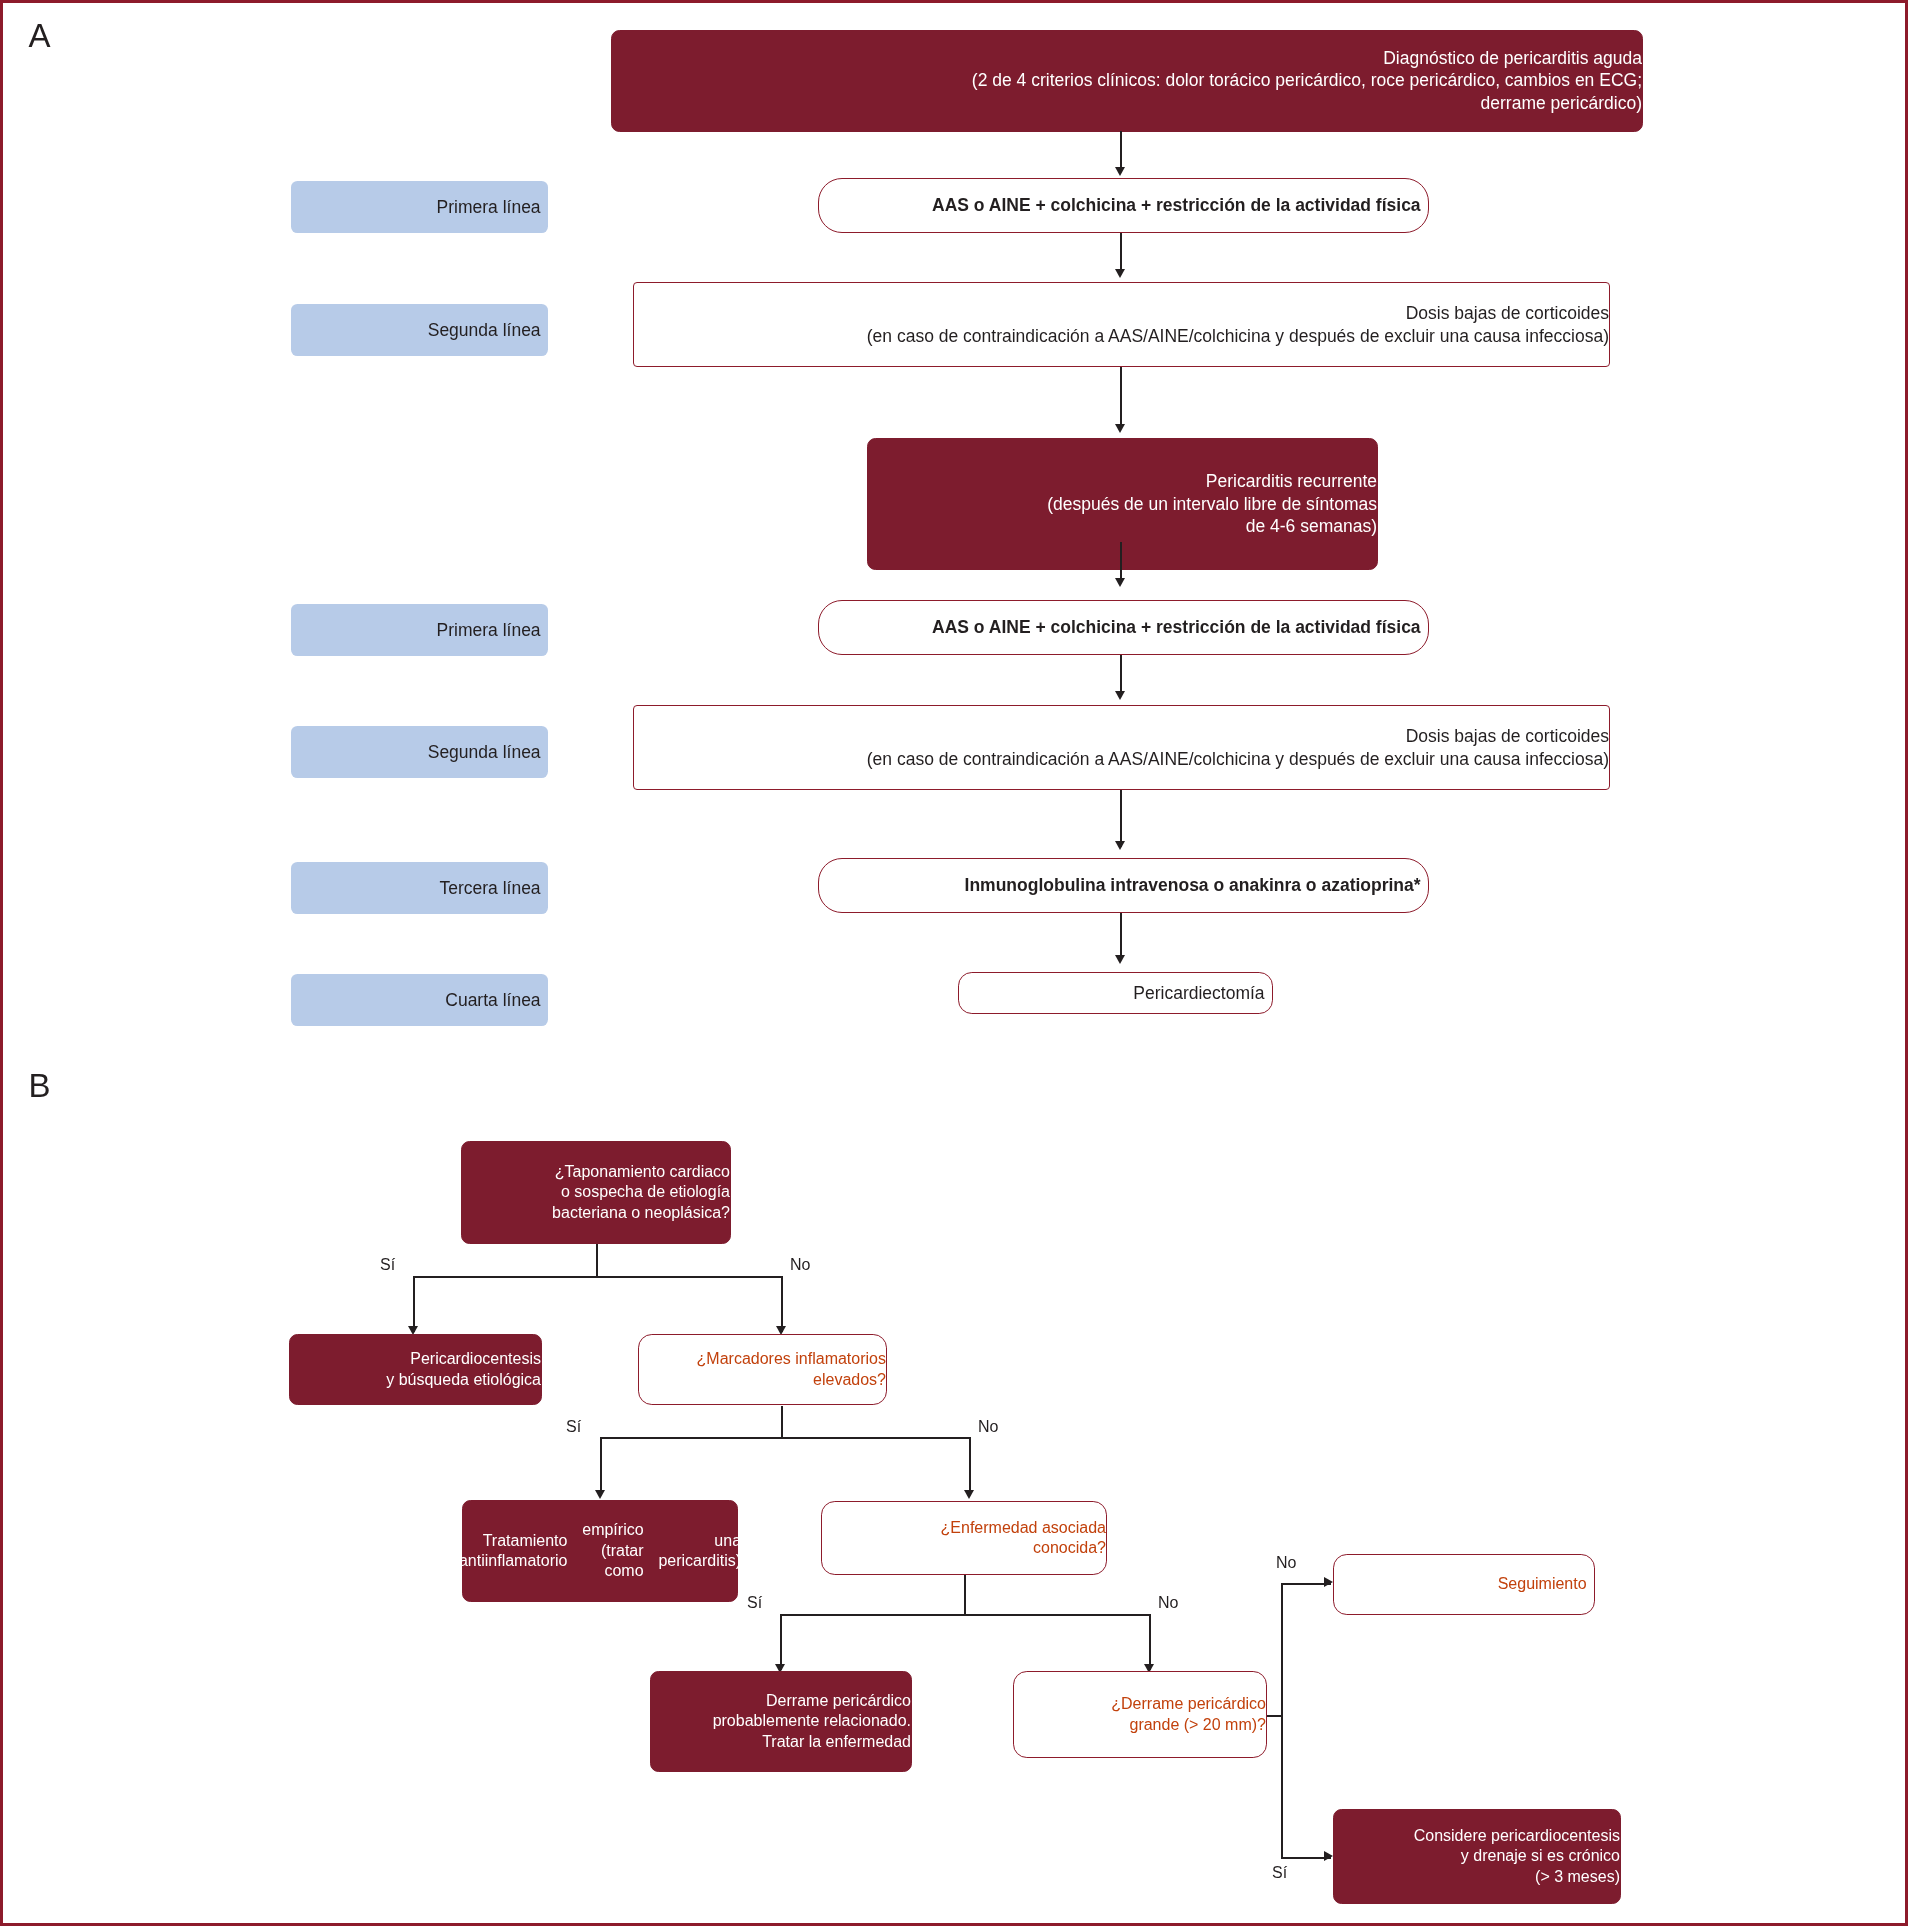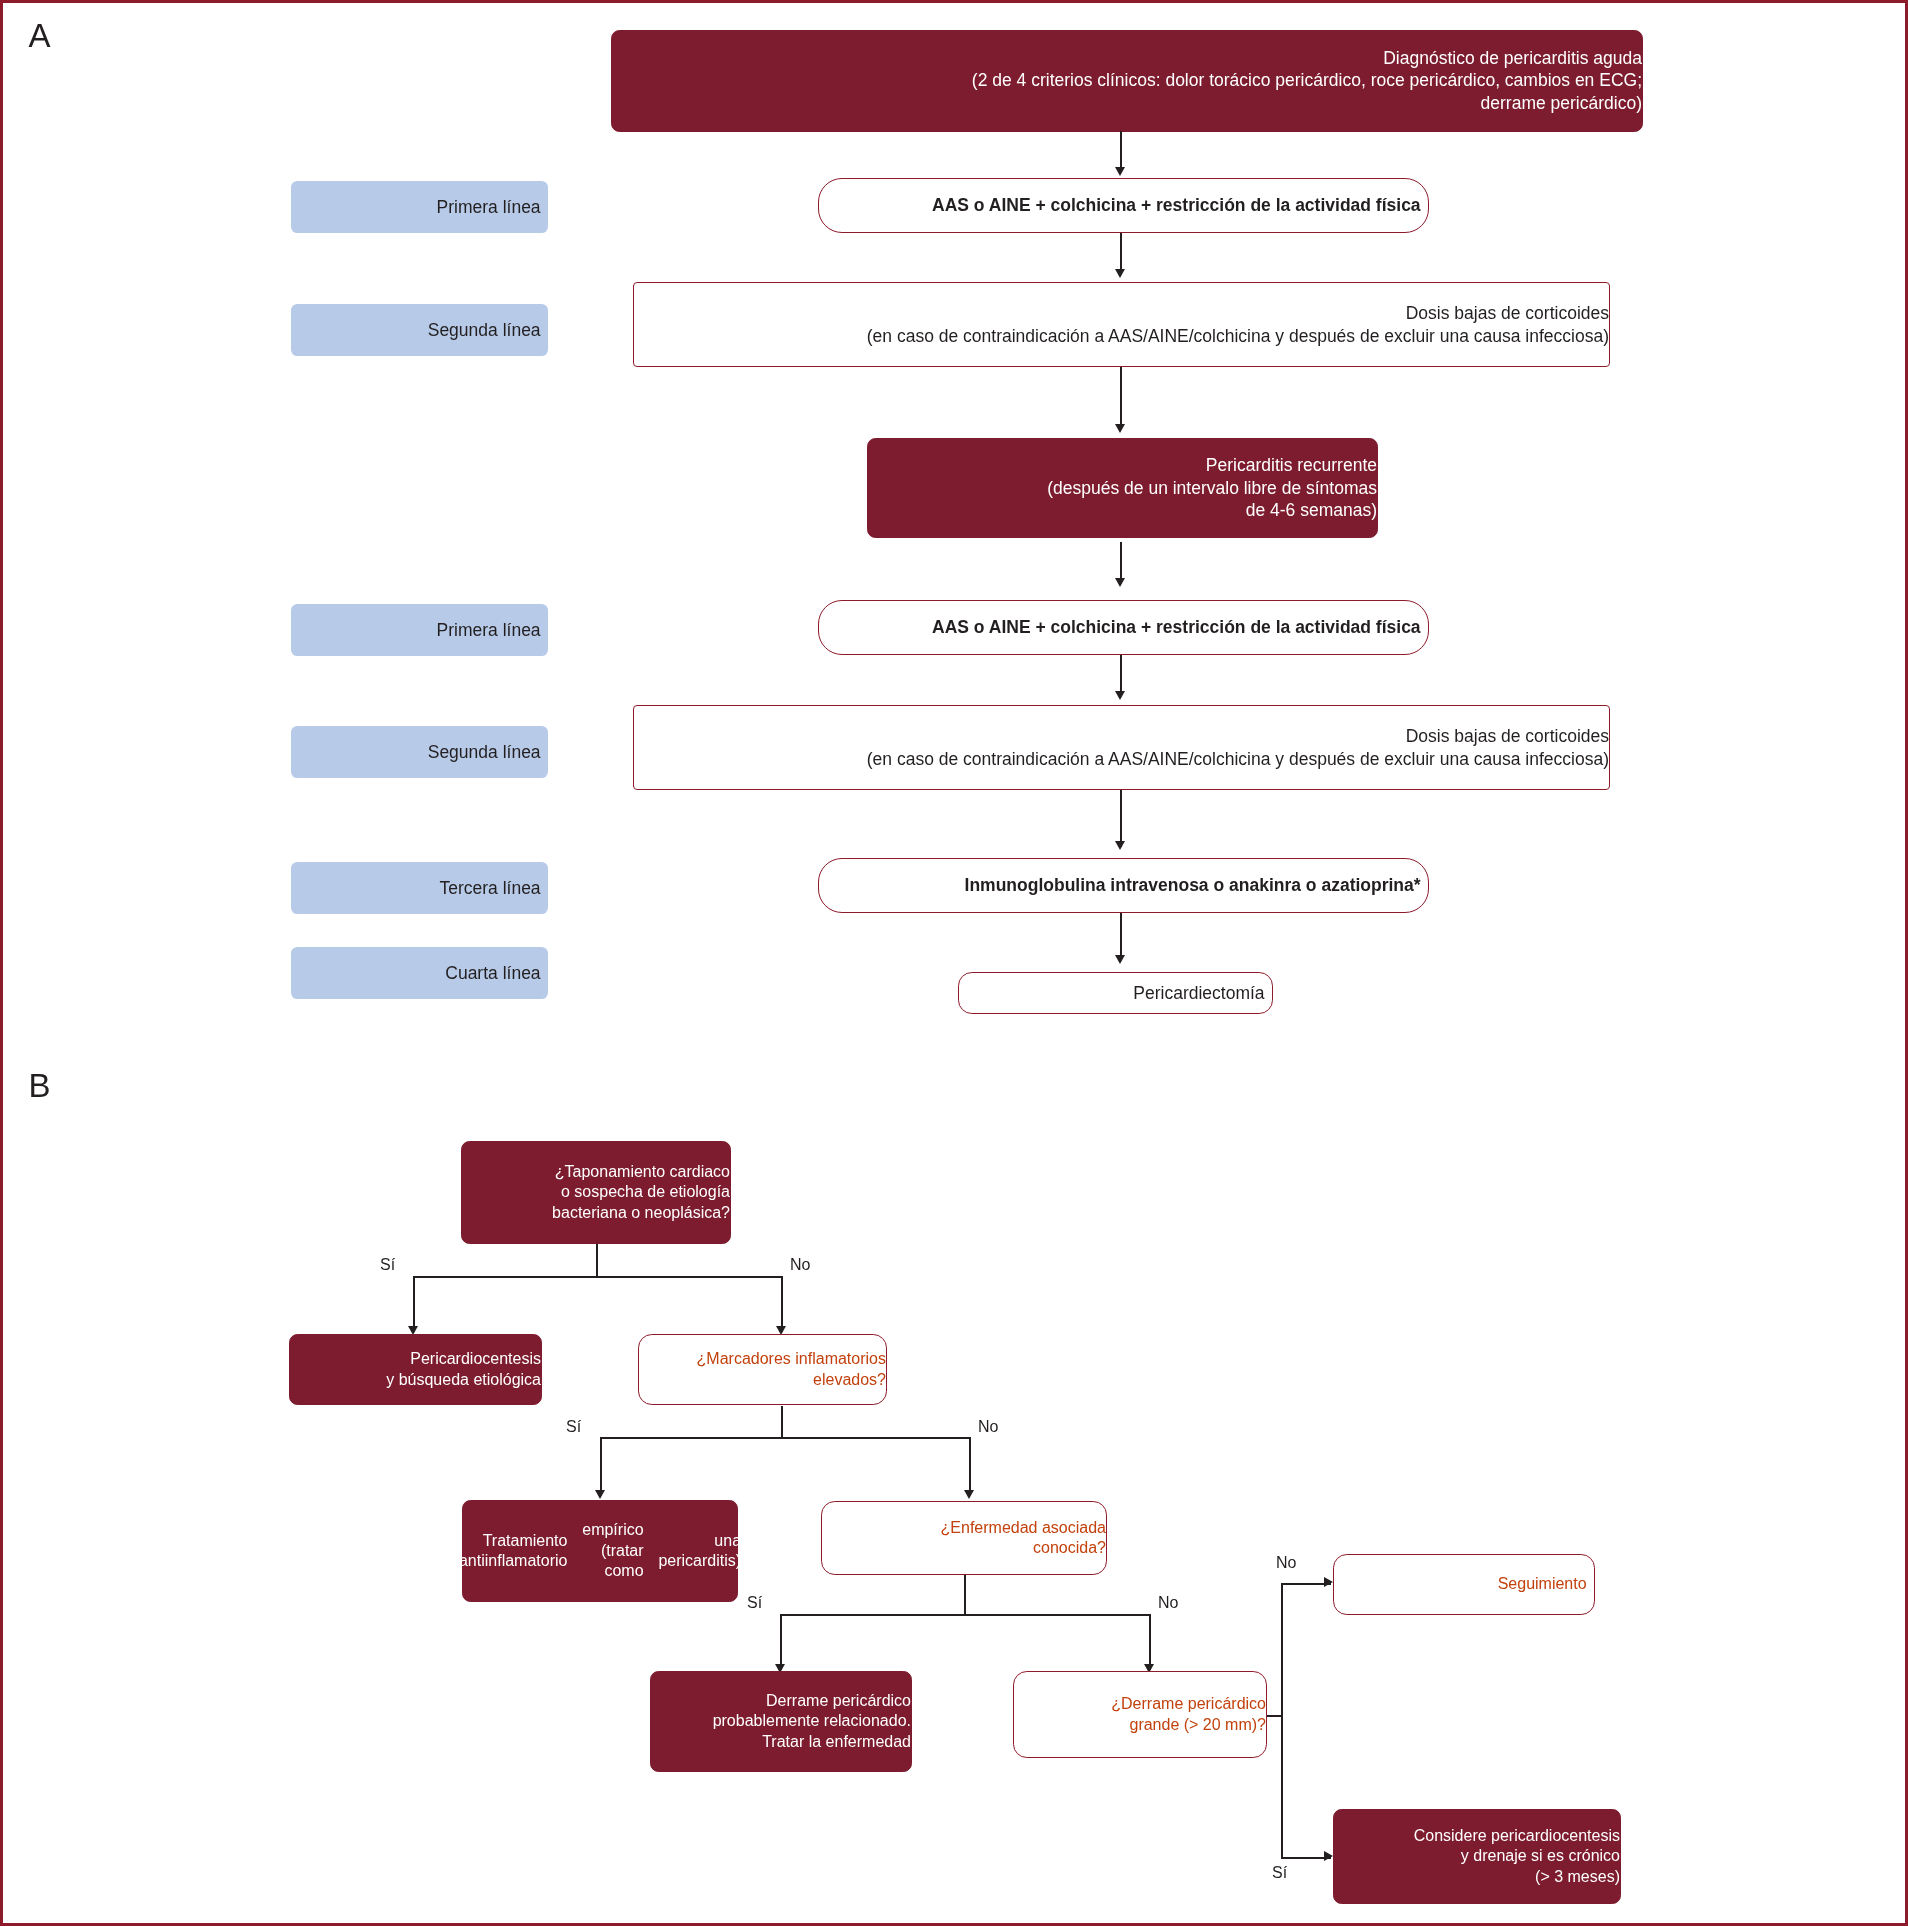--- a/index.html
+++ b/index.html
@@ -109,21 +109,21 @@
   </div>
   <div class="node blue" style="left:288px; top:601px; width:257px; height:52px; font-size:17.5px;">
     <span class="txt">Primera línea</span>
   </div>
   <div class="node blue" style="left:288px; top:723px; width:257px; height:52px; font-size:17.5px;">
     <span class="txt">Segunda línea</span>
   </div>
   <div class="node blue" style="left:288px; top:859px; width:257px; height:52px; font-size:17.5px;">
     <span class="txt">Tercera línea</span>
   </div>
-  <div class="node blue" style="left:288px; top:944px; width:257px; height:52px; font-size:17.5px;">
+  <div class="node blue" style="left:288px; top:971px; width:257px; height:52px; font-size:17.5px;">
     <span class="txt">Cuarta línea</span>
   </div>
 
   <div class="node dark r-sm" style="left:608px; top:26.5px; width:1032px; height:102px; font-size:17.5px; flex-direction:column;">
     <span class="txt">Diagnóstico de pericarditis aguda</span>
     <span class="txt">(2 de 4 criterios clínicos: dolor torácico pericárdico, roce pericárdico, cambios en ECG;</span>
     <span class="txt">derrame pericárdico)</span>
   </div>
 
   <div class="vline" style="left:1117px; top:128px; height:41px;"></div>
@@ -137,21 +137,21 @@
   <div class="arrowhead" style="left:1112px; top:266px;"></div>
 
   <div class="node outline r-xl" style="left:630px; top:279px; width:977px; height:85px; font-size:17.5px; flex-direction:column;">
     <span class="txt">Dosis bajas de corticoides</span>
     <span class="txt">(en caso de contraindicación a AAS/AINE/colchicina y después de excluir una causa infecciosa)</span>
   </div>
 
   <div class="vline" style="left:1117px; top:364px; height:62px;"></div>
   <div class="arrowhead" style="left:1112px; top:421px;"></div>
 
-  <div class="node dark r-sm" style="left:864px; top:435px; width:511px; height:100px; font-size:17.5px; flex-direction:column;">
+  <div class="node dark r-sm" style="left:864px; top:435px; width:511px; height:132px; font-size:17.5px; flex-direction:column;">
     <span class="txt">Pericarditis recurrente</span>
     <span class="txt">(después de un intervalo libre de síntomas</span>
     <span class="txt">de 4-6 semanas)</span>
   </div>
 
   <div class="vline" style="left:1117px; top:539px; height:41px;"></div>
   <div class="arrowhead" style="left:1112px; top:575px;"></div>
 
   <div class="node outline r-lg" style="left:815px; top:597px; width:611px; height:55px; font-size:17.5px;">
     <span class="txt">AAS o AINE + colchicina + restricción de la actividad física</span>

